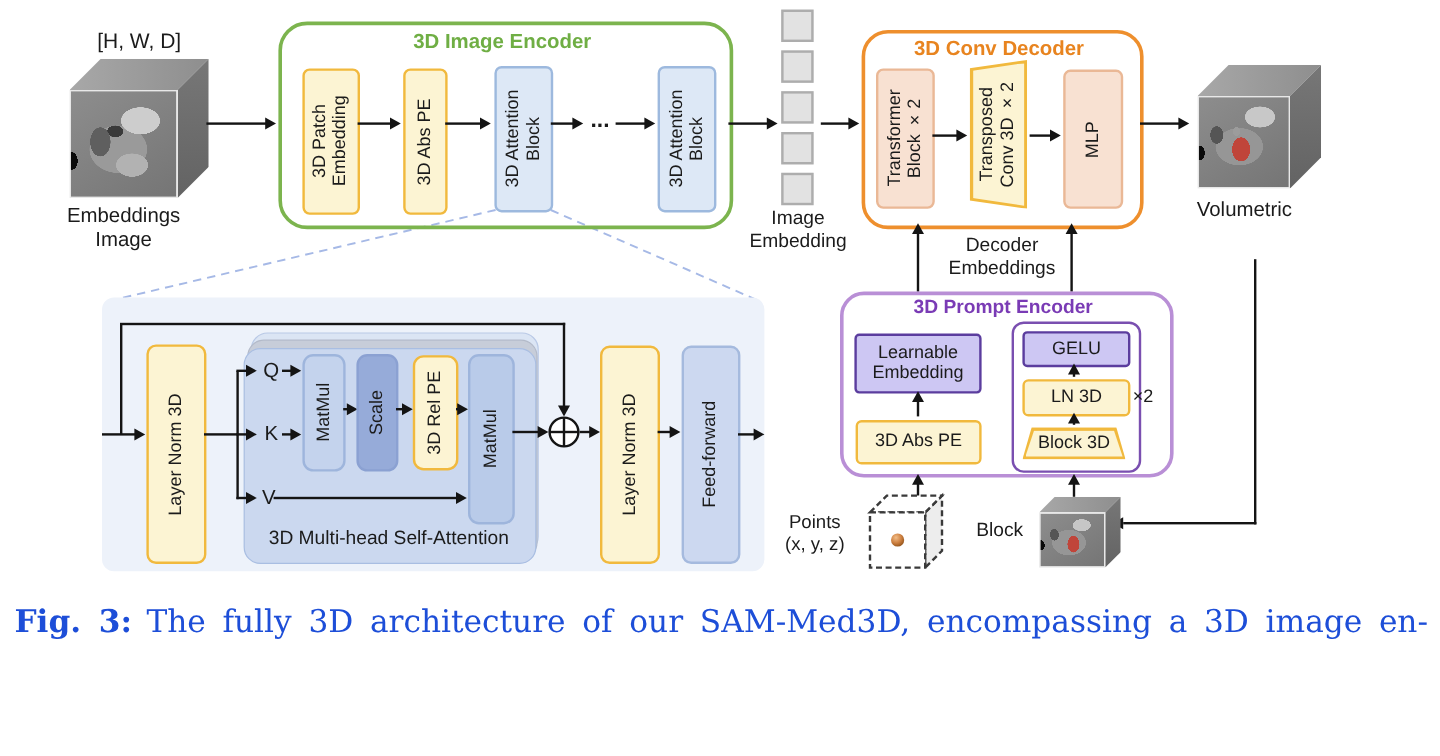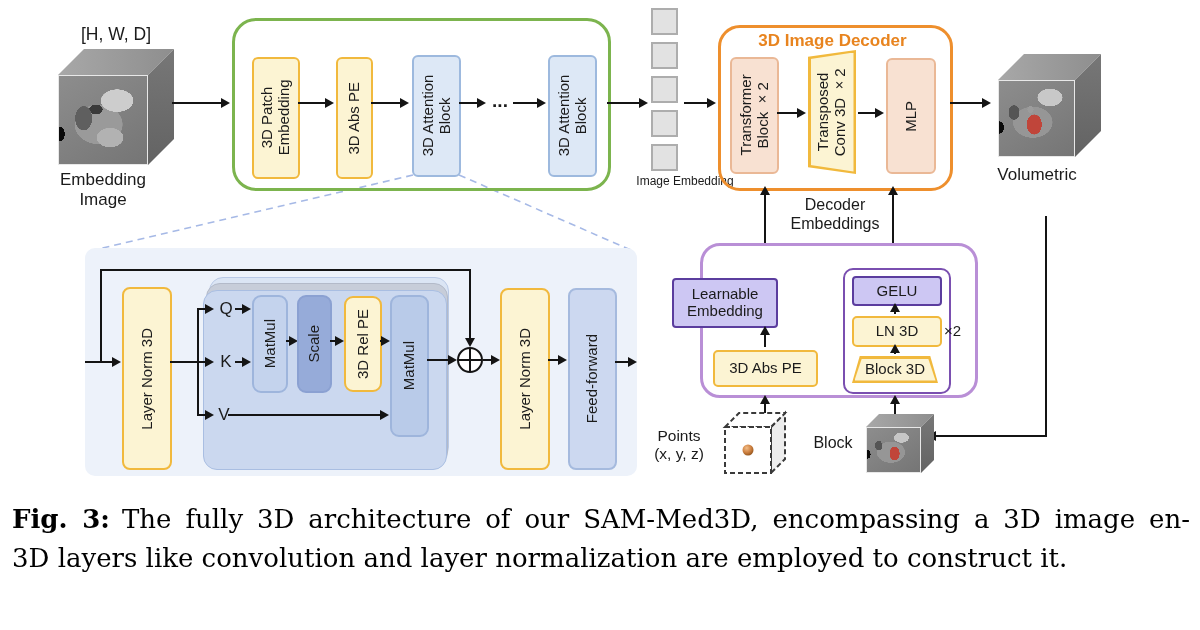--- a/index.html
+++ b/index.html
@@ -26,21 +26,21 @@
   .face{position:absolute;inset:0;}
   .tok{width:27px;height:27px;background:#e2e2e2;border:2px solid #adadad;margin-bottom:7px;box-sizing:border-box;}
   .trap-outer{position:absolute;}
   .trap-fill{position:absolute;inset:0;}
   .trap-inner{position:absolute;inset:2.5px;display:flex;align-items:center;justify-content:center;
               font-size:15px;line-height:1.12;text-align:center;}
   .oplus{position:absolute;width:26px;height:26px;border:2.5px solid #141414;border-radius:50%;background:#fff;box-sizing:border-box;}
   .oplus:before{content:"";position:absolute;left:50%;top:-1px;bottom:-1px;width:2.5px;margin-left:-1.25px;background:#141414;}
   .oplus:after{content:"";position:absolute;top:50%;left:-1px;right:-1px;height:2.5px;margin-top:-1.25px;background:#141414;}
   .caption{position:absolute;left:12px;top:500px;width:1178px;font-family:"DejaVu Serif", serif;
-           font-size:26px;line-height:39px;color:#000000;}
+           font-size:26px;line-height:39px;color:#1d4ed8;}
   .cap-line{text-align:justify;}
   .cap-line.just{text-align-last:justify;}
   .figlab{font-weight:bold;margin-right:12px;}
 </style>
 </head>
 <body>
 
 <div class="canvas">
 
   <svg class="abs" style="left:0;top:0;width:1200px;height:630px;pointer-events:none;" viewBox="0 0 1200 630">
@@ -56,26 +56,27 @@
     <div class="abs" style="left:0;top:26px;width:90px;height:90px;border:1px solid #e8e8e8;box-sizing:border-box;background:
            radial-gradient(ellipse 26px 18px at 66% 28%, #cdcdcd 0 62%, transparent 63%),
            radial-gradient(ellipse 8px 12px at 1% 66%, #0a0a0a 0 60%, transparent 61%),
            radial-gradient(ellipse 14px 20px at 28% 48%, #5f5f5f 0 60%, transparent 61%),
            radial-gradient(ellipse 11px 8px at 42% 38%, #3a3a3a 0 60%, transparent 61%),
            radial-gradient(ellipse 22px 16px at 58% 70%, #b2b2b2 0 60%, transparent 61%),
            radial-gradient(ellipse 34px 28px at 45% 55%, #9a9a9a 0 70%, transparent 71%),
            linear-gradient(145deg,#8d8d8d,#757575);"></div>
   </div>
 
-  <div class="lbl" style="left:40px;top:170px;width:126px;font-size:17px;">Embedding Image</div>
+  <div class="lbl" style="left:40px;top:170px;width:126px;font-size:17px;">Embeddings Image</div>
 
   <div class="hline" style="left:172px;top:102px;width:50px;"></div>
   <div class="ah r" style="left:221px;top:98px;"></div>
 
   <div class="bigbox" style="left:232px;top:18px;width:373px;height:167px;border:3px solid #7cb44e;border-radius:24px;"></div>
+  <div class="boxtitle" style="left:232px;top:25px;width:373px;color:#6fae44;">3D Image Encoder</div>
 
   <div class="block yellow" style="left:252px;top:57px;width:44px;height:118px;">
     <span class="v">3D Patch Embedding</span>
   </div>
   <div class="hline" style="left:298px;top:102px;width:28px;"></div>
   <div class="ah r" style="left:325px;top:98px;"></div>
 
   <div class="block yellow" style="left:336px;top:57px;width:33px;height:118px;">
     <span class="v">3D Abs PE</span>
   </div>
@@ -100,27 +101,27 @@
   <div class="hline" style="left:607px;top:102px;width:33px;"></div>
   <div class="ah r" style="left:639px;top:98px;"></div>
 
   <div class="abs" id="embed-squares" style="left:651px;top:8px;width:28px;">
       <div class="tok"></div>
       <div class="tok"></div>
       <div class="tok"></div>
       <div class="tok"></div>
       <div class="tok"></div>
     </div>
-  <div class="lbl" style="left:633px;top:174px;width:104px;font-size:12px;">Image Embedding</div>
+  <div class="lbl" style="left:613px;top:174px;width:104px;font-size:16px;">Image Embedding</div>
 
   <div class="hline" style="left:684px;top:102px;width:24px;"></div>
   <div class="ah r" style="left:707px;top:98px;"></div>
 
   <div class="bigbox" style="left:718px;top:25px;width:229px;height:160px;border:3px solid #ee8f2d;border-radius:22px;"></div>
-  <div class="boxtitle" style="left:718px;top:31px;width:229px;color:#e8841f;">3D Image Decoder</div>
+  <div class="boxtitle" style="left:718px;top:31px;width:229px;color:#e8841f;">3D Conv Decoder</div>
 
   <div class="block peach" style="left:730px;top:57px;width:45px;height:113px;">
     <span class="v">Transformer Block ×2</span>
   </div>
   <div class="hline" style="left:777px;top:112px;width:21px;"></div>
   <div class="ah r" style="left:797px;top:108px;"></div>
 
   <div class="trap-outer" style="left:808px;top:50px;width:48px;height:124px;">
     <div class="trap-fill" style="background:#f1b93d;clip-path:polygon(0 5.5%,100% 0,100% 100%,0 94.5%);"></div>
     <div class="trap-inner" style="background:#fcf4d3;clip-path:polygon(0 5.5%,100% 0,100% 100%,0 94.5%);">
@@ -155,22 +156,23 @@
            radial-gradient(ellipse 28px 22px at 45% 55%, #969696 0 70%, transparent 71%),
            linear-gradient(145deg,#8d8d8d,#757575);"></div>
   </div>
   <div class="lbl" style="left:993px;top:165px;width:88px;font-size:17px;">Volumetric</div>
 
   <div class="vline" style="left:1045px;top:216px;height:221px;"></div>
   <div class="hline" style="left:936px;top:435px;width:111px;"></div>
   <div class="ah l" style="left:927px;top:431px;"></div>
 
   <div class="bigbox" style="left:700px;top:243px;width:272px;height:149px;border:3px solid #b98fd6;border-radius:20px;"></div>
-
-  <div class="block purpleb" style="left:672px;top:278px;width:102px;height:46px;">
+  <div class="boxtitle" style="left:700px;top:248px;width:272px;font-size:16px;color:#7a3bb5;">3D Prompt Encoder</div>
+
+  <div class="block purpleb" style="left:712px;top:278px;width:102px;height:46px;">
     <span style="width:94px;">Learnable Embedding</span>
   </div>
   <div class="vline" style="left:764px;top:333px;height:14px;"></div>
   <div class="ah u" style="left:760px;top:326px;"></div>
   <div class="block yellow" style="left:713px;top:350px;width:101px;height:33px;border-radius:5px;">
     <span>3D Abs PE</span>
   </div>
 
   <div class="bigbox" style="left:843px;top:268px;width:104px;height:122px;border:2.5px solid #7a4fb0;border-radius:10px;background:#fff;"></div>
   <div class="block purpleb" style="left:852px;top:276px;width:86px;height:26px;">
@@ -301,21 +303,21 @@
   </div>
   <div class="hline" style="left:548px;top:359px;width:11px;"></div>
   <div class="ah r" style="left:558px;top:355px;"></div>
 
   <div class="block" style="left:568px;top:288px;width:45px;height:178px;background:#ccd8f0;border:2px solid #a5bade;border-radius:8px;">
     <span class="v">Feed-forward</span>
   </div>
   <div class="hline" style="left:615px;top:361px;width:14px;"></div>
   <div class="ah r" style="left:628px;top:357px;"></div>
 
+  <div class="lbl" style="left:206px;top:440px;width:236px;font-size:16px;">3D Multi-head Self-Attention</div>
 
   <div class="caption">
     <div class="cap-line just">
       <span class="figlab">Fig. 3:</span><span>The fully 3D architecture of our SAM-Med3D, encompassing a 3D image en-</span>
     </div>
-    <div class="cap-line">3D layers like convolution and layer normalization are employed to construct it.</div>
   </div>
 
 </div>
 
 </body></html>

